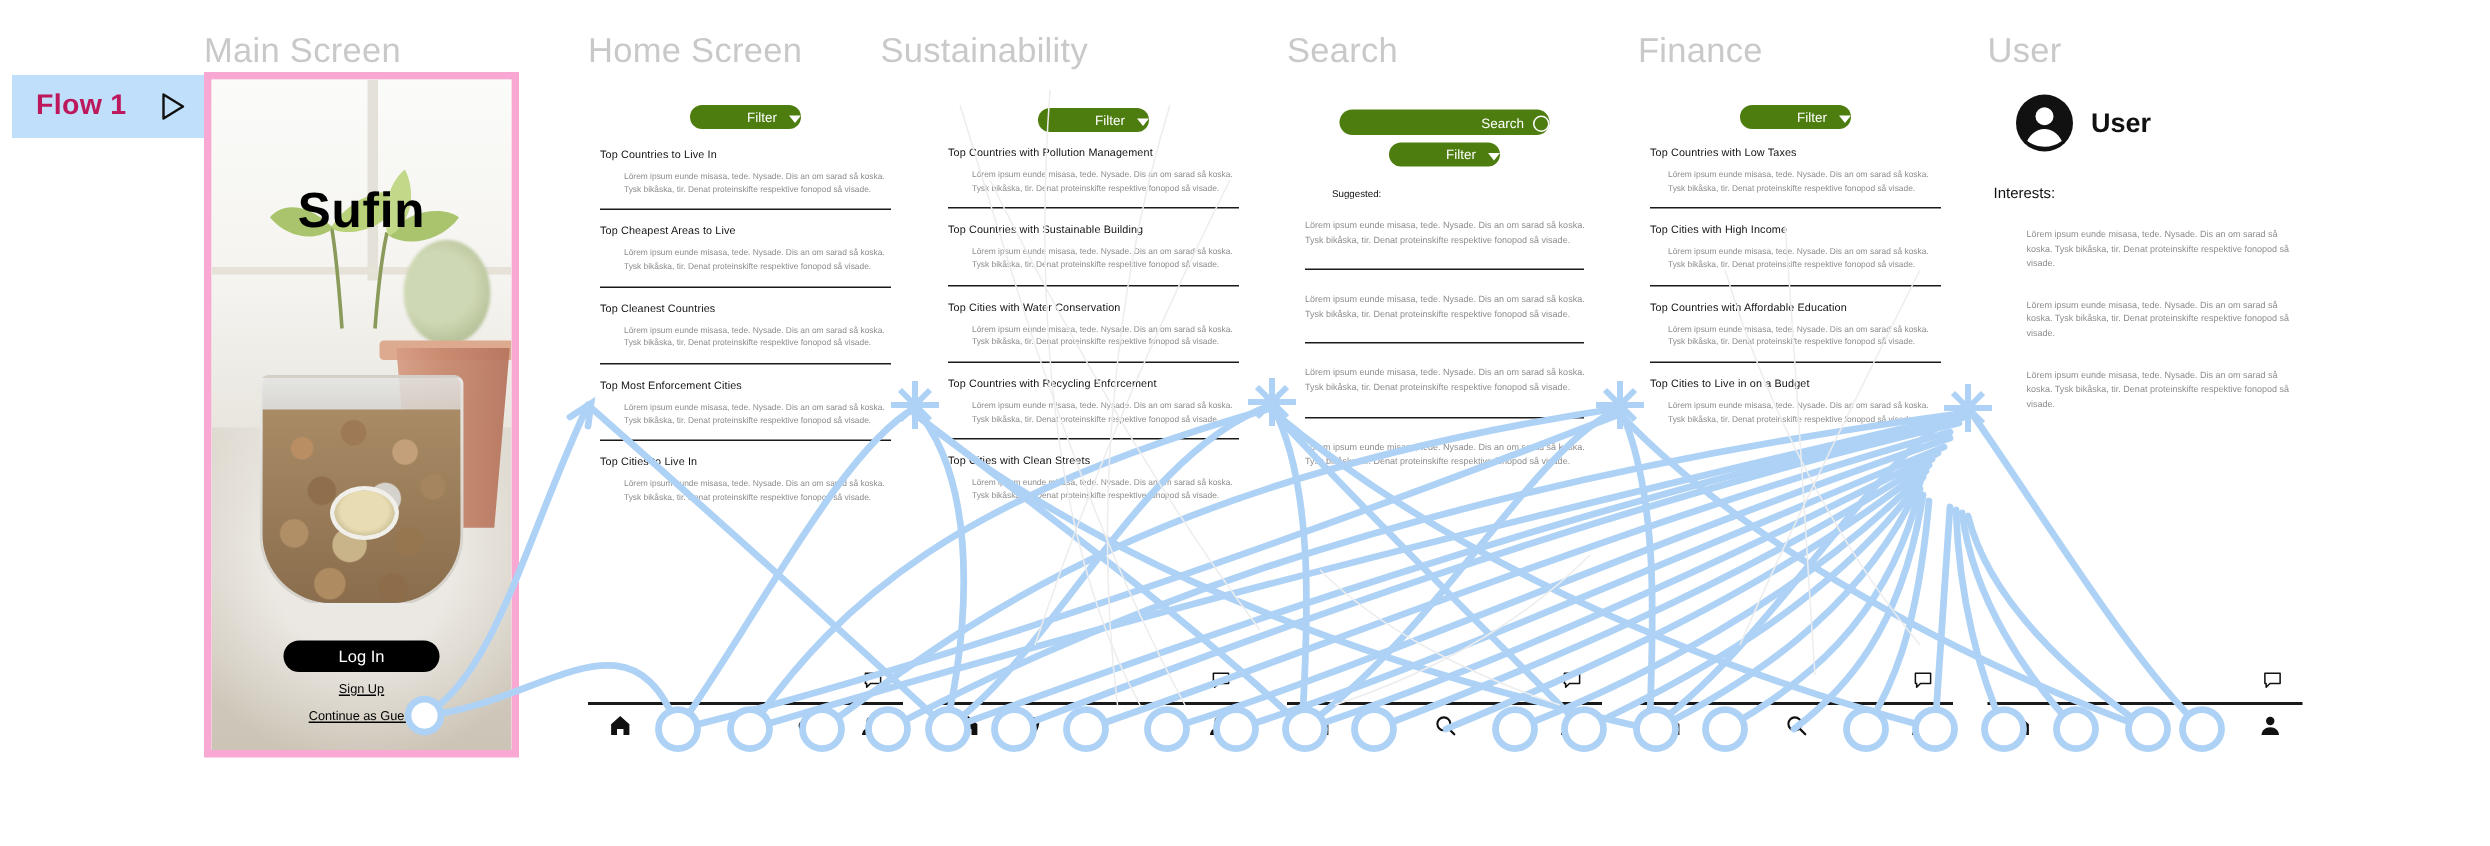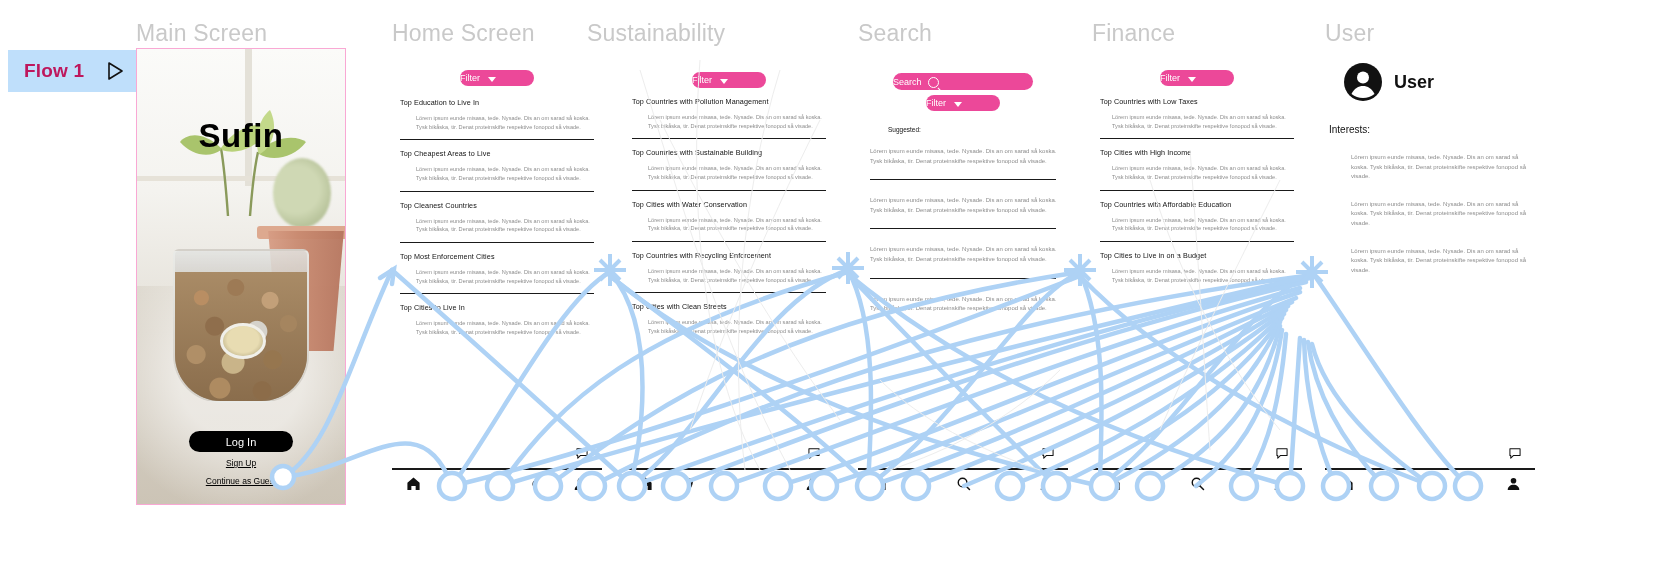--- a/index.html
+++ b/index.html
@@ -54,21 +54,21 @@
 
   
   .phone {
     position: absolute;
     top: 48px;
     width: 210px;
     height: 457px;
     background: #ffffff;
     box-sizing: border-box;
   }
-  .phone.with-border { border: 1px solid #f9a8d4; }
+  .phone.with-border { border: 5px solid #f9a8d4; }
 
   
   #phone-main {
     left: 136px;
     overflow: hidden;
   }
   .splash-bg {
     position: absolute;
     inset: 0;
     background:
@@ -158,24 +158,24 @@
     position:absolute; left:0; right:0;
     text-align:center; font-size:8.5px; color:#000;
     text-decoration:underline;
   }
   .sub-link.signup { bottom:36px; }
   .sub-link.guest  { bottom:18px; }
 
   
   .list-phone { padding: 0; }
   .pill {
-    background:#ec4899; color:#fff;
+    background:#4d7c0f; color:#fff;
     border-radius: 999px;
     font-size:9px;
-    display:flex; align-items:center; justify-content:flex-start;
+    display:flex; align-items:center; justify-content:flex-end;
     gap:8px;
     margin: 0 auto;
   }
   .pill.filter { width:74px; height:16px; }
   .pill.search { width:140px; height:17px; gap:6px; }
   .chev {
     display:inline-block; width:0;height:0;
     border-left:4px solid transparent;
     border-right:4px solid transparent;
     border-top:5px solid #fff;
@@ -299,21 +299,21 @@
 
 <div class="phone list-phone" id="phone-home" style="left:392px;">
   <div style="padding-top:22px;">
     <div class="pill filter">
       <span>Filter</span>
       <i class="chev"></i>
     </div>
   </div>
   <div class="list-sect" style="margin-top:12px;">
     <div class="sect-block">
-      <div class="sect-title">Top Education to Live In</div>
+      <div class="sect-title">Top Countries to Live In</div>
       <div class="sect-body">Lörem ipsum eunde misasa, tede. Nysade. Dis an om sarad så koska. Tysk bikåska, tir. Denat proteinskifte respektive fonopod så visade.</div>
       <hr class="sect-rule">
     </div>
     <div class="sect-block">
       <div class="sect-title">Top Cheapest Areas to Live</div>
       <div class="sect-body">Lörem ipsum eunde misasa, tede. Nysade. Dis an om sarad så koska. Tysk bikåska, tir. Denat proteinskifte respektive fonopod så visade.</div>
       <hr class="sect-rule">
     </div>
     <div class="sect-block">
       <div class="sect-title">Top Cleanest Countries</div>

